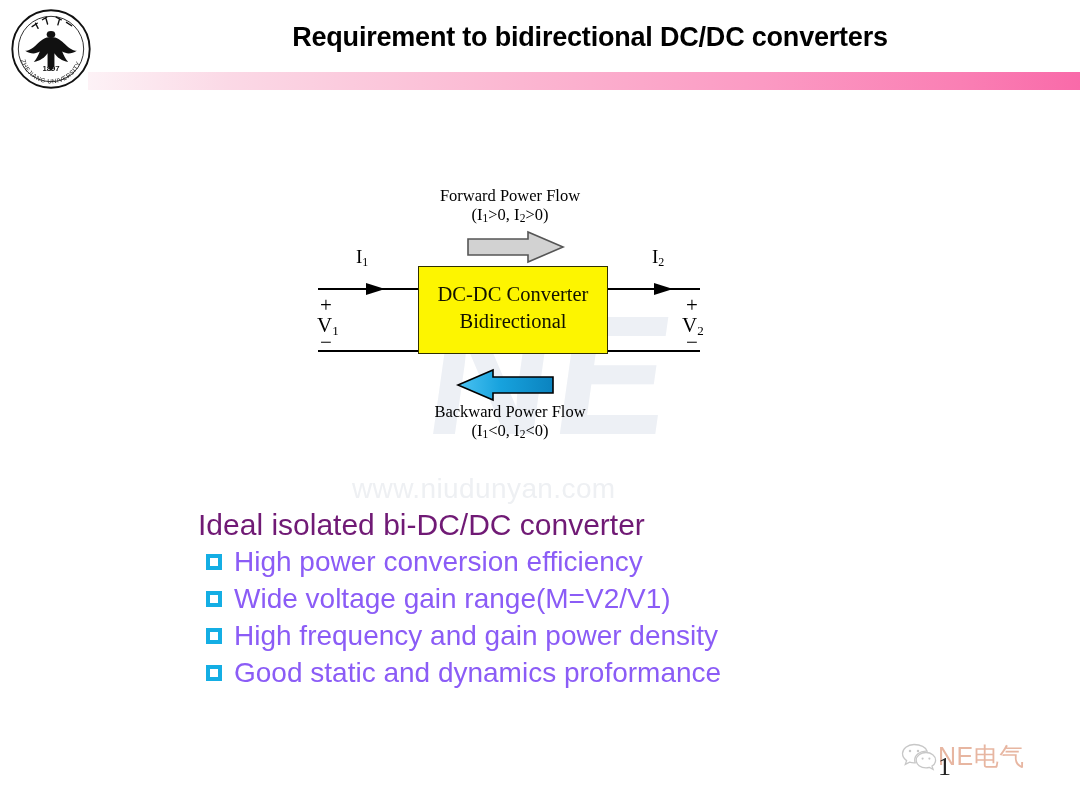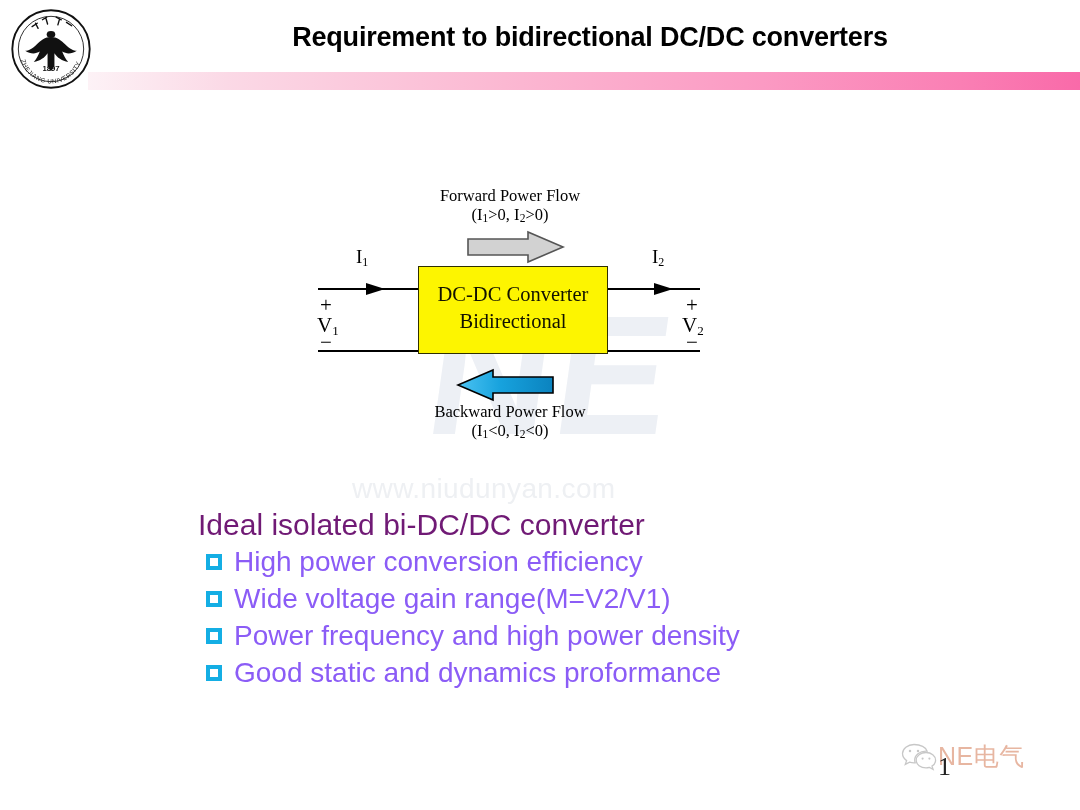--- a/index.html
+++ b/index.html
@@ -311,21 +311,21 @@
     <div class="bullet-row">
       <span class="bullet-sq"></span>
       <span class="bullet-txt">High power conversion efficiency</span>
     </div>
     <div class="bullet-row">
       <span class="bullet-sq"></span>
       <span class="bullet-txt">Wide voltage gain range(M=V2/V1)</span>
     </div>
     <div class="bullet-row">
       <span class="bullet-sq"></span>
-      <span class="bullet-txt">Power frequency and high power density</span>
+      <span class="bullet-txt">High frequency and gain power density</span>
     </div>
     <div class="bullet-row">
       <span class="bullet-sq"></span>
       <span class="bullet-txt">Good static and dynamics proformance</span>
     </div>
   </div>
 
   <div id="footer-wm">
     <svg width="38" height="32" viewBox="0 0 38 32">
       <path d="M14 3.5 C7.6 3.5 2.5 7.6 2.5 12.6 c0 2.8 1.6 5.3 4.1 7 L5.3 23.4 l4.3 -2.2

